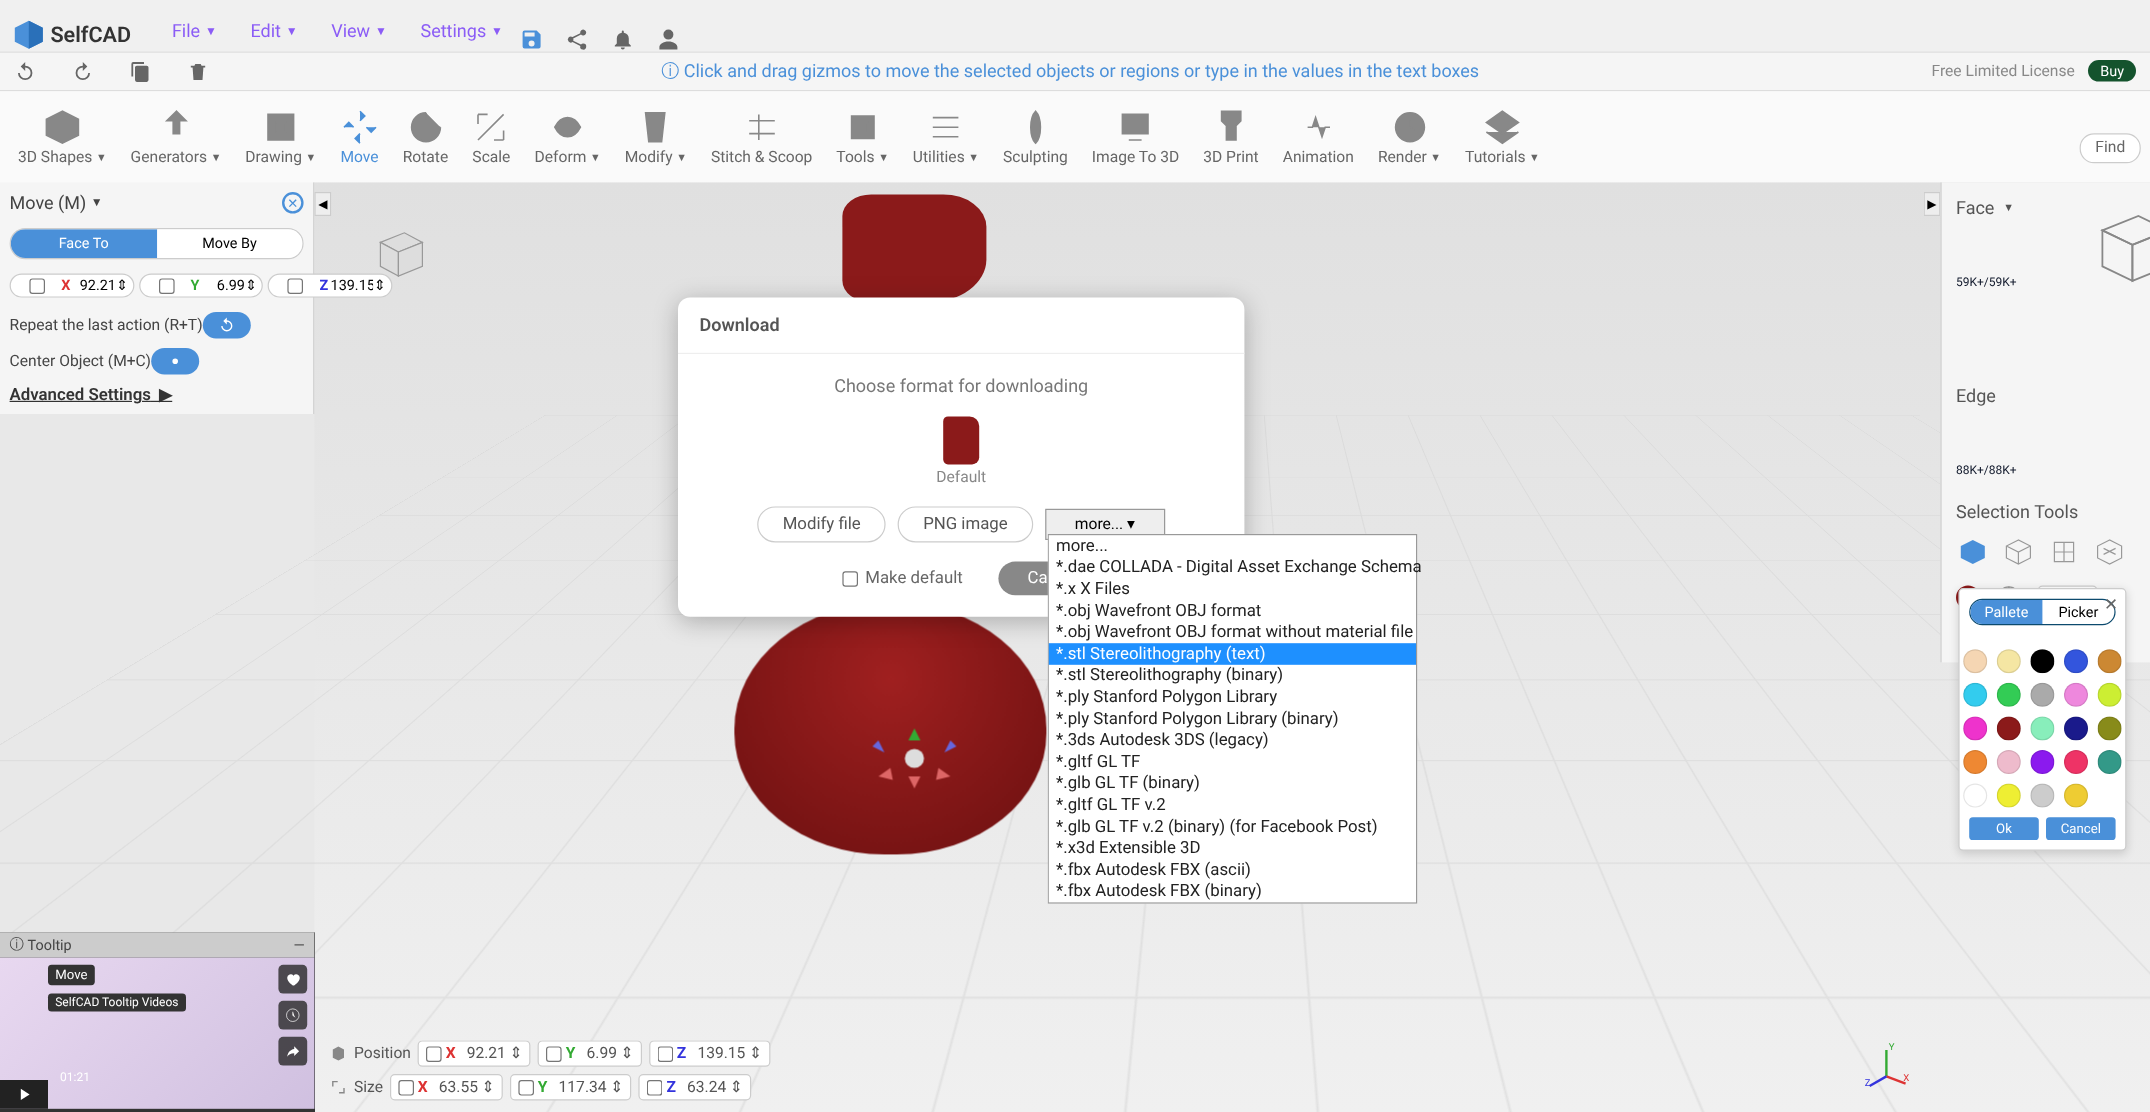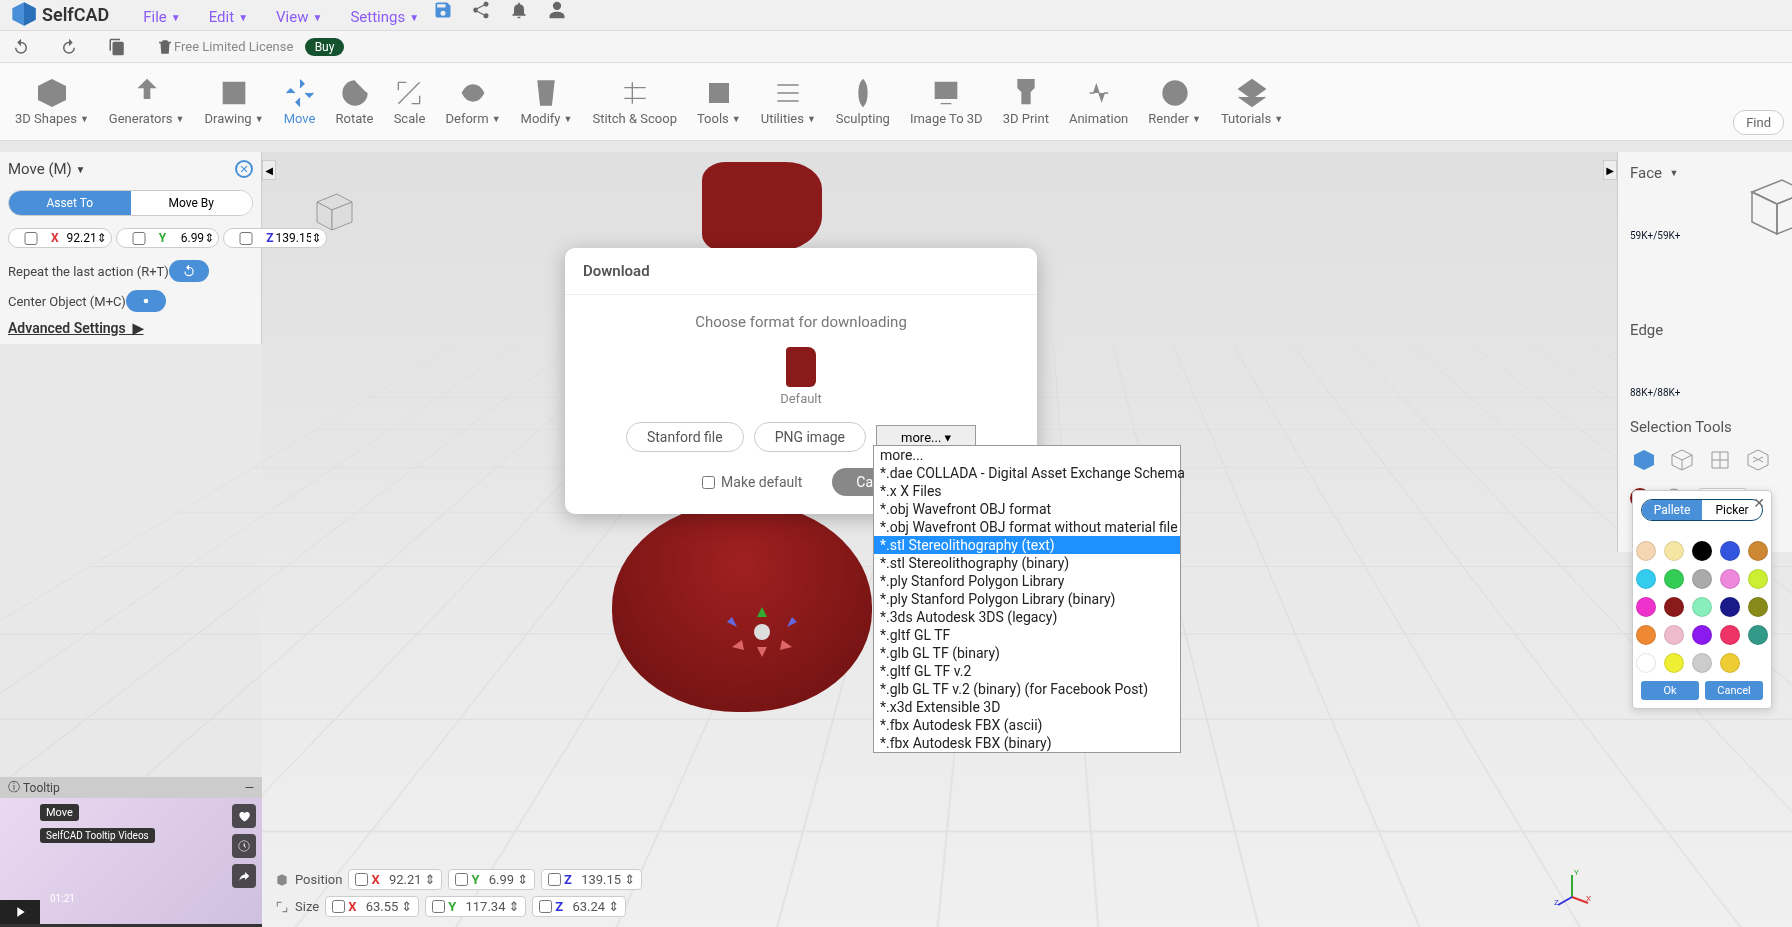--- a/index.html
+++ b/index.html
@@ -1,19 +1,19 @@
 <!DOCTYPE html>
 <html><head>
 <meta charset="utf-8">
 <style>
 * { margin: 0; padding: 0; box-sizing: border-box; font-family: -apple-system, BlinkMacSystemFont, "Segoe UI", Roboto, Arial, sans-serif; }
 body { width: 1792px; height: 927px; overflow: hidden; background: #e8e8e8; position: relative; }
 
 
-.topbar { height: 31px; background: #f0f0f0; display: flex; align-items: flex-start; padding: 0 10px; border-bottom: 1px solid #ddd; }
+.topbar { height: 44px; background: #f0f0f0; display: flex; align-items: flex-end; padding: 0 10px; border-bottom: 1px solid #ddd; }
 .logo { display: flex; align-items: center; font-weight: 600; font-size: 18px; color: #333; margin-right: 20px; }
 .logo-icon { width: 28px; height: 28px; margin-right: 4px; }
 .menu-item { padding: 8px 14px; color: #8b5cf6; font-size: 15px; cursor: pointer; display: flex; align-items: center; }
 .menu-item .caret { margin-left: 4px; font-size: 10px; }
 .topbar-center { flex: 1; text-align: center; color: #666; font-size: 16px; }
 .topbar-right { display: flex; align-items: center; gap: 18px; }
 .topbar-right svg { width: 20px; height: 20px; fill: #666; cursor: pointer; }
 
 
 .secondbar { height: 32px; background: #f5f5f5; display: flex; align-items: center; padding: 0 12px; border-bottom: 1px solid #ddd; }
@@ -172,20 +172,23 @@
     <svg viewBox="0 0 24 24">
         <path d="M12 5V1l5 5-5 5V7a6 6 0 106 6h2a8 8 0 11-8-8z"></path>
       </svg>
     <svg viewBox="0 0 24 24">
         <path d="M16 1H4a2 2 0 00-2 2v14h2V3h12V1zm3 4H8a2 2 0 00-2 2v14a2 2 0 002 2h11a2 2 0 002-2V7a2 2 0 00-2-2z"></path>
       </svg>
     <svg viewBox="0 0 24 24">
         <path d="M6 7h12l-1 14H7L6 7zm3-4h6l1 2h4v2H4V5h4l1-2z"></path>
       </svg>
   </div>
+  <div class="secondbar-center">
+    <span style="color:#4a90d9">ⓘ </span><span>Click and drag gizmos to move the selected objects or regions or type in the values in the text boxes</span>
+  </div>
   <div class="secondbar-right">
     <span>Free Limited License</span>
     <span class="buy-btn">Buy</span>
   </div>
 </div>
 
 <div class="toolbar">
     <div class="tool-btn">
       <svg viewBox="0 0 24 24">
         <path d="M12 2L2 7v10l10 5 10-5V7z" fill="#888" stroke="#888" stroke-width="1"></path>
@@ -327,21 +330,21 @@
       </svg>
   </div>
 </div>
 
 <div class="left-panel">
   <div class="panel-header">
     <span>Move (M)</span>&nbsp;<span style="font-size:10px">▼</span>
     <span class="close">✕</span>
   </div>
   <div class="segmented">
-    <div class="active">Asset To</div>
+    <div class="active">Face To</div>
     <div>Move By</div>
   </div>
   <div class="coord-row">
     <div class="coord-input">
         <input type="checkbox" style="">
         <span class="axis x">X</span>
         <input value="92.21" style="">
         <span>⇕</span>
       </div>
     <div class="coord-input">
@@ -464,21 +467,21 @@
   </div>
 </div>
 
 <div class="dialog">
   <div class="dialog-header">Download</div>
   <div class="dialog-body">
     <div class="dialog-msg">Choose format for downloading</div>
     <div class="thumb"></div>
     <div class="thumb-label">Default</div>
     <div class="format-row">
-      <div class="fmt-btn">Stanford file</div>
+      <div class="fmt-btn">Modify file</div>
       <div class="fmt-btn">PNG image</div>
       <div class="fmt-select"><span>more...</span> ▾</div>
     </div>
     <div class="make-default-row">
       <label class="make-default">
           <input type="checkbox" style=""> 
           <span>Make default</span>
         </label>
       <button class="cancel-btn">Cancel</button>
     </div>

